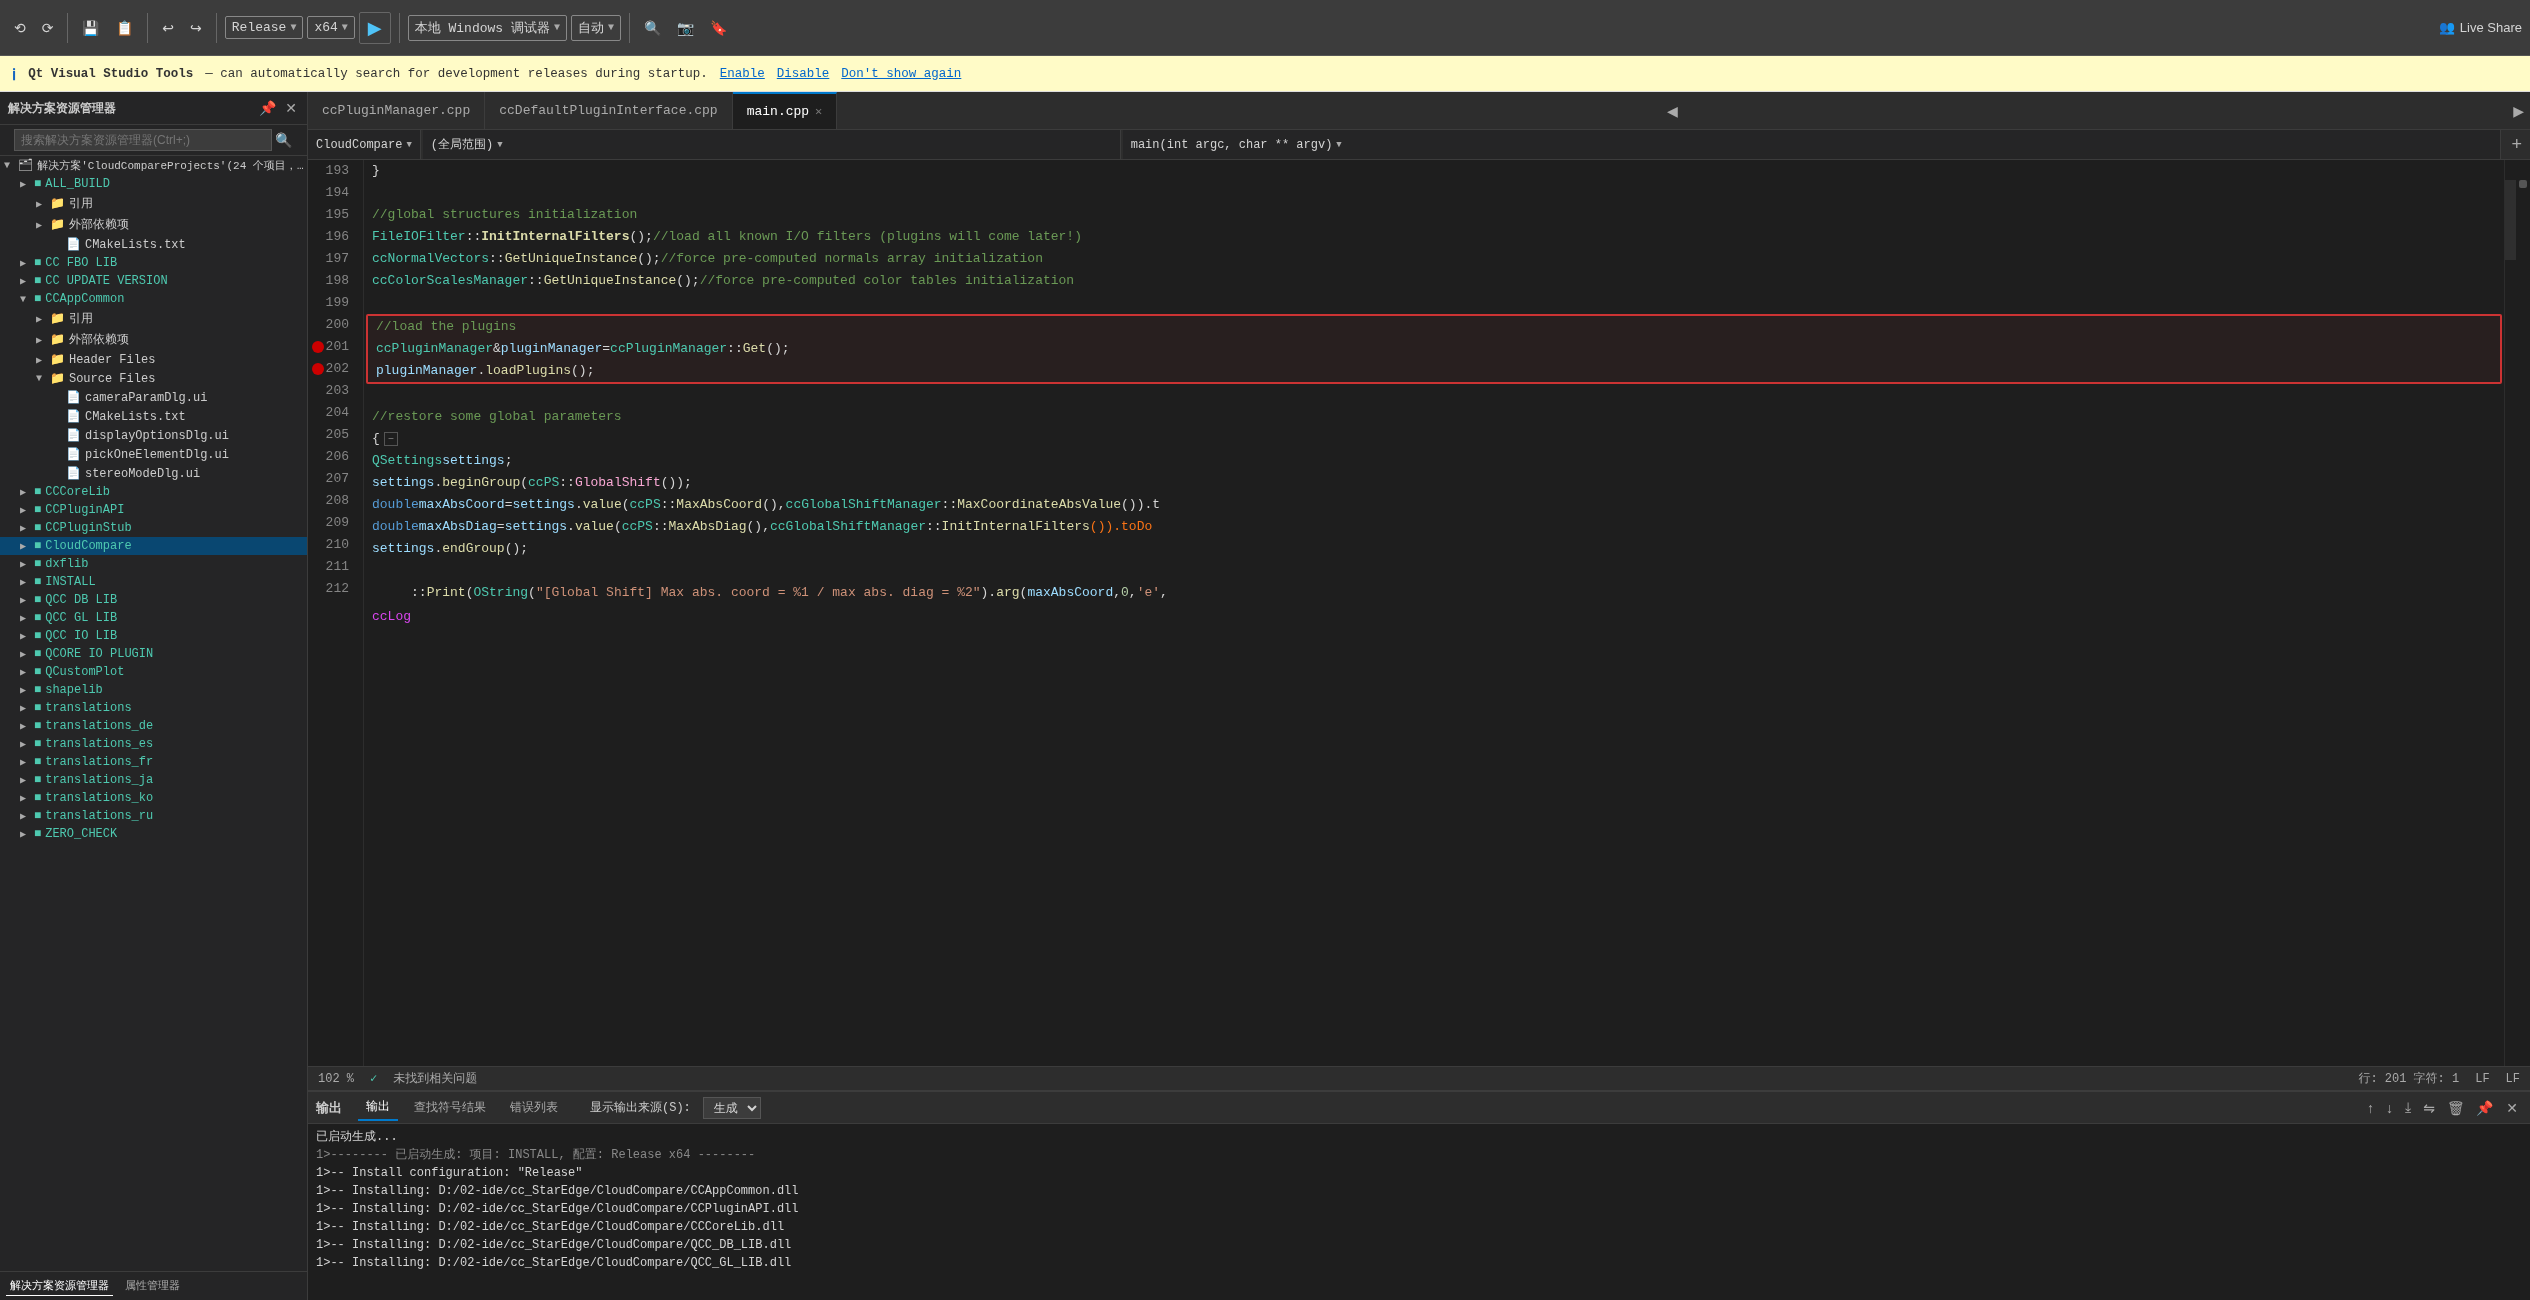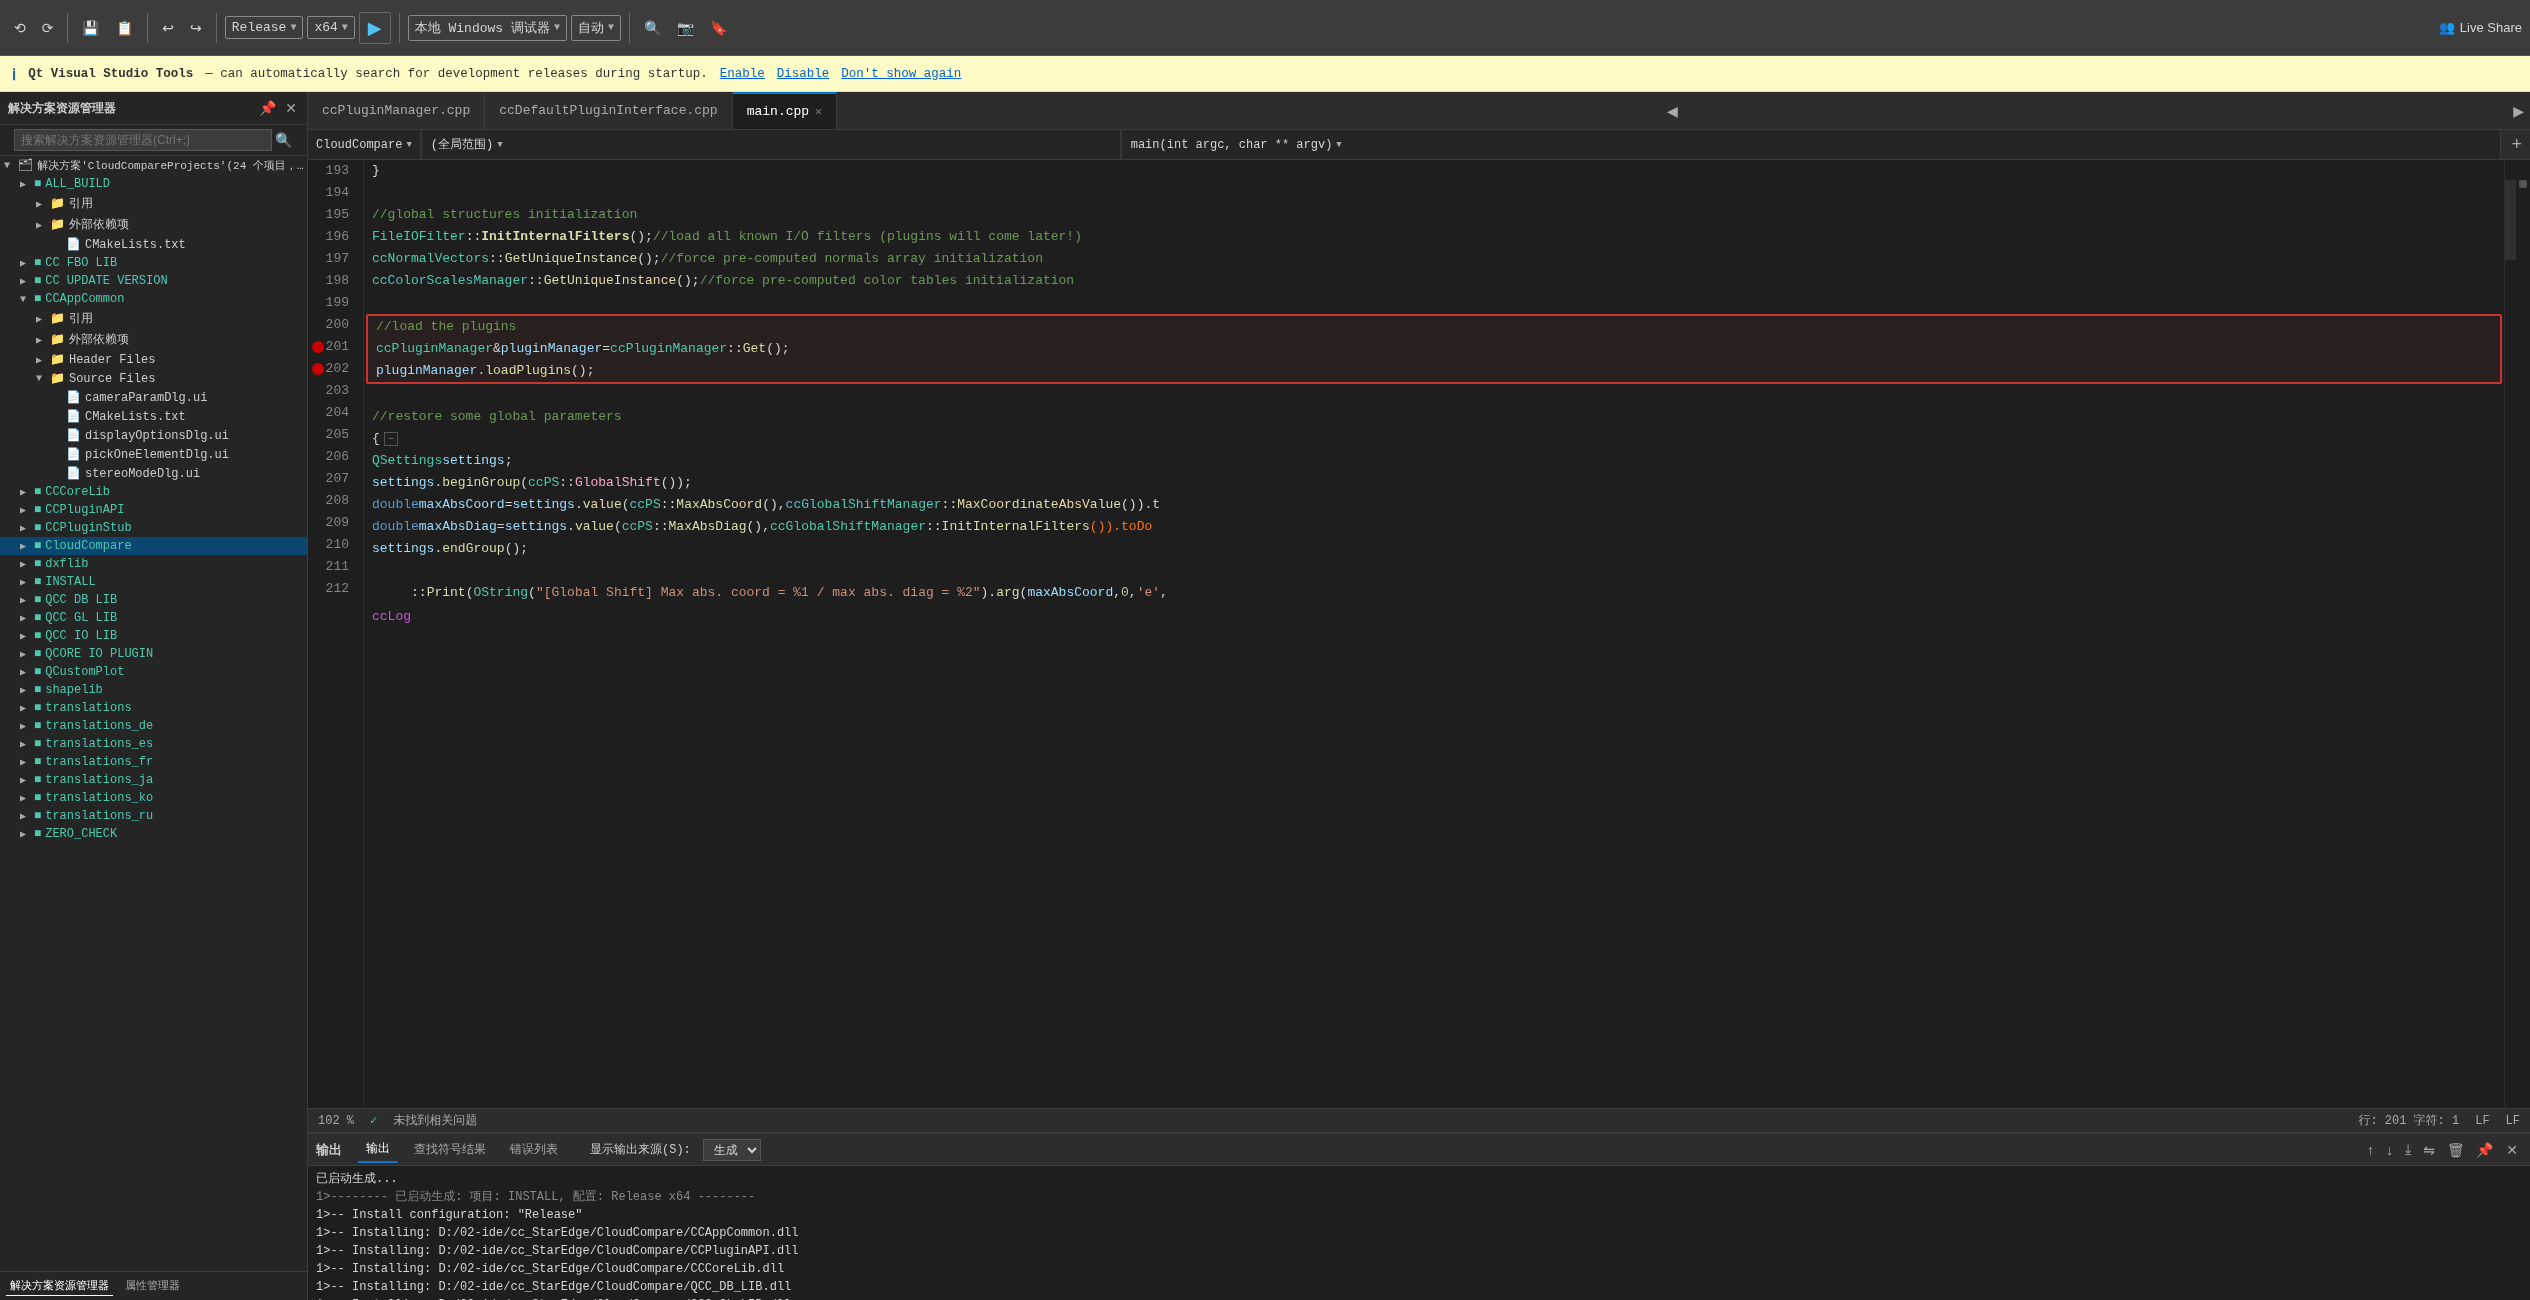--- a/index.html
+++ b/index.html
@@ -264,21 +264,21 @@
       white-space: nowrap;
     }
     
     .kw { color: #569cd6; }
     .str { color: #ce9178; }
     .num { color: #b5cea8; }
     .cmt { color: #6a9955; }
 
     
     .output-panel {
-      height: 168px;
+      height: 210px;
       background: #1e1e1e;
       border-top: 2px solid #3c3c3c;
       display: flex;
       flex-direction: column;
     }
     .output-header {
       display: flex;
       align-items: center;
       background: #2d2d2d;
       height: 32px;

